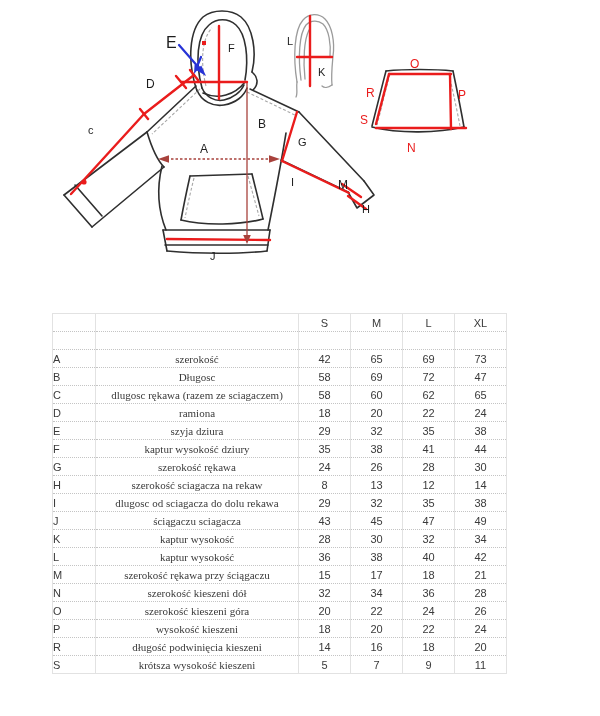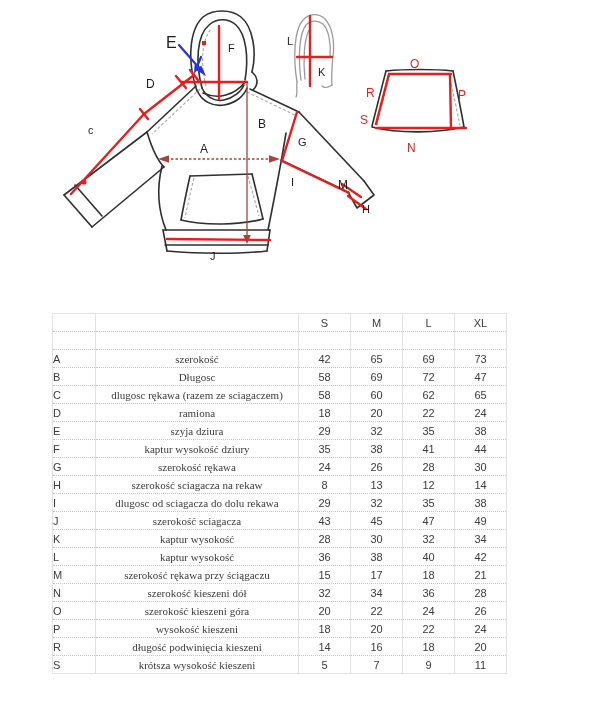--- a/index.html
+++ b/index.html
@@ -268,21 +268,21 @@
           <tr>
             <td class="col-letter">I</td>
             <td class="col-name">dlugosc od sciagacza do dolu rekawa</td>
             <td class="col-val">29</td>
             <td class="col-val">32</td>
             <td class="col-val">35</td>
             <td class="col-val">38</td>
           </tr>
           <tr>
             <td class="col-letter">J</td>
-            <td class="col-name">szerokość sciagacza</td>
+            <td class="col-name">ściągaczu sciagacza</td>
             <td class="col-val">43</td>
             <td class="col-val">45</td>
             <td class="col-val">47</td>
             <td class="col-val">49</td>
           </tr>
           <tr>
             <td class="col-letter">K</td>
             <td class="col-name">kaptur wysokość</td>
             <td class="col-val">28</td>
             <td class="col-val">30</td>

